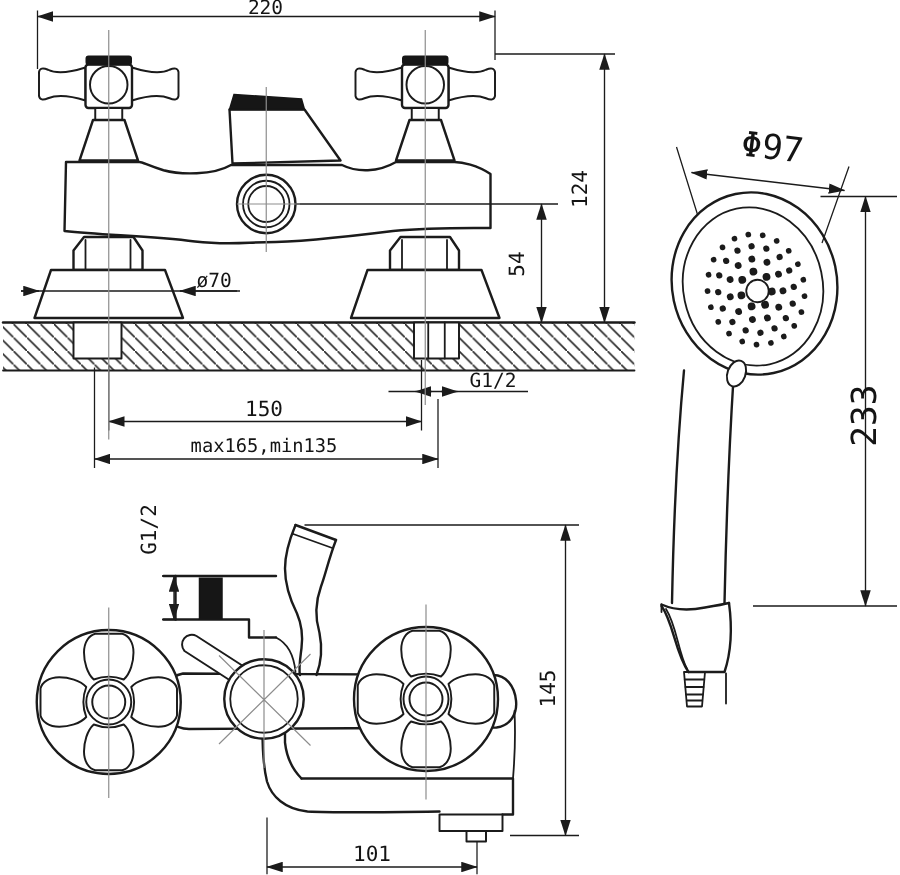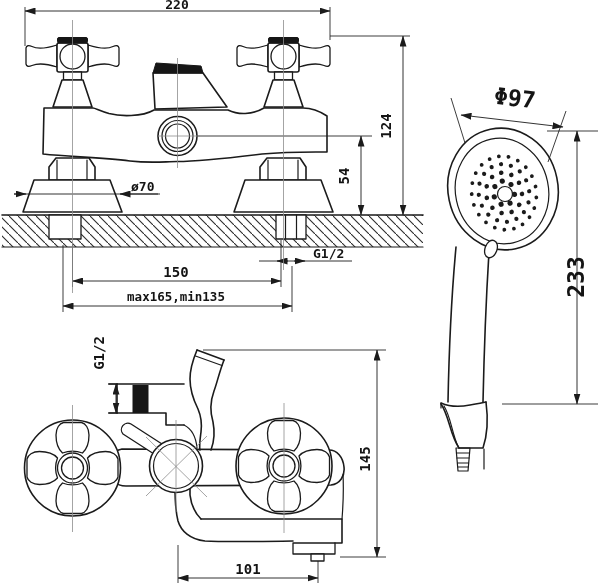--- a/index.html
+++ b/index.html
@@ -1,16 +1,16 @@
 <!DOCTYPE html>
 <html><head>
 <meta charset="utf-8">
 <style>
   html,body{margin:0;padding:0;background:#fff;}
-  .sheet{position:relative;width:600px;height:583px;background:#fff;overflow:hidden;font-weight:bold;}
+  .sheet{position:relative;width:600px;height:583px;background:#fff;overflow:hidden;}
   svg{position:absolute;left:0;top:0;}
   .o  {stroke:#1b1b1b;fill:none;stroke-width:1.6;stroke-linejoin:round;stroke-linecap:round;}
   .o2 {stroke:#1b1b1b;fill:none;stroke-width:1.2;stroke-linejoin:round;stroke-linecap:round;}
   .wf {fill:#ffffff;stroke:#1b1b1b;stroke-width:1.6;stroke-linejoin:round;}
   .wf2{fill:#ffffff;stroke:#1b1b1b;stroke-width:1.3;stroke-linejoin:round;}
   .dk {fill:#161616;stroke:#161616;stroke-width:1;}
   .dim{stroke:#1b1b1b;stroke-width:0.9;fill:none;}
   .ext{stroke:#1b1b1b;stroke-width:0.85;fill:none;}
   .cl {stroke:#8d8d8d;stroke-width:0.8;fill:none;}
   text{fill:#141414;font-family:"DejaVu Sans Mono","Liberation Mono",monospace;}

